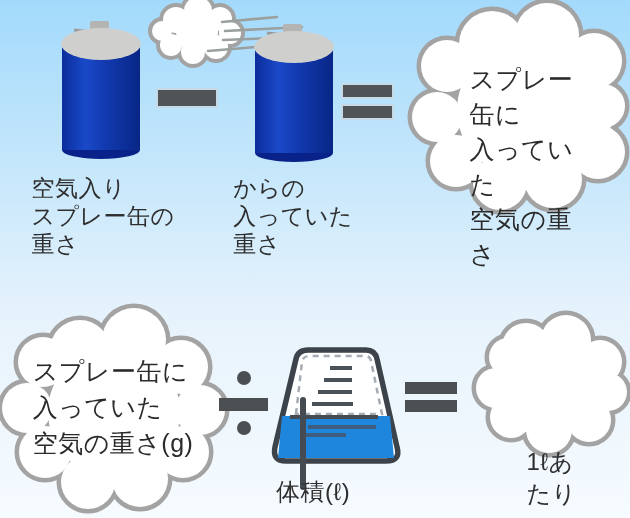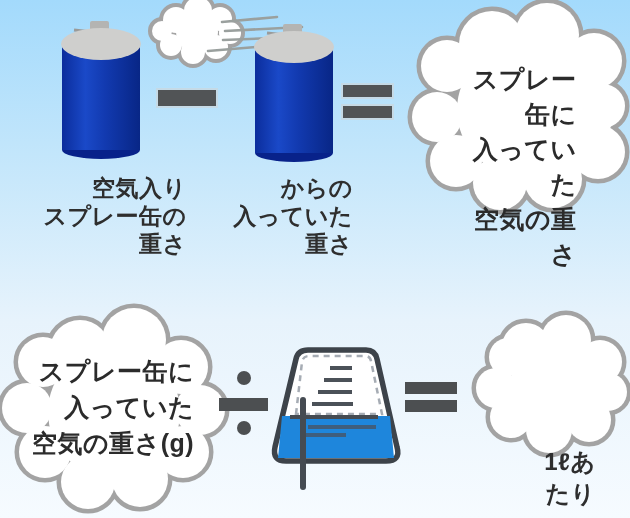--- a/index.html
+++ b/index.html
@@ -7,22 +7,22 @@
     width:630px;height:518px;overflow:hidden;
     font-family:"Liberation Sans","DejaVu Sans",sans-serif;
   }
   #canvas{
     position:relative;width:630px;height:518px;overflow:hidden;
     background:linear-gradient(180deg,#a3dafc 0%,#c3e6fb 30%,#e7f3fc 62%,#f6fbff 100%);
   }
   #art{position:absolute;left:0;top:0;}
   .jp-label{
     position:absolute;transform:translateX(-50%);
-    white-space:pre-line;text-align:right;
-    font-weight:bold;color:#2e2e2e;letter-spacing:0.5px;
+    white-space:pre-line;text-align:left;
+    font-weight:normal;color:#2e2e2e;letter-spacing:0.5px;
   }
   .lbl-can{font-size:23px;line-height:28px;}
   .lbl-cloud-tr{font-size:25px;line-height:35px;color:#2b2b2b;}
   .lbl-cloud-bl{font-size:25px;line-height:36px;color:#2b2b2b;}
   .lbl-volume{font-size:24px;line-height:28px;}
   .lbl-result{font-size:24px;line-height:32px;}
   .op{position:absolute;background:#515456;box-shadow:0 0 0 2px rgba(200,216,226,.85);}
   .op-bare{position:absolute;background:#4c4f51;}
   .dot{position:absolute;width:14px;height:14px;border-radius:50%;background:#4c4f51;}
 </style>
@@ -180,33 +180,34 @@
     <div class="dot" style="left:237px;top:371px;"></div>
     <div class="op-bare" style="left:219px;top:398px;width:49px;height:13px;"></div>
     <div class="dot" style="left:237px;top:421px;"></div>
   </div>
 
   <div>
     <div class="op-bare" style="left:405px;top:382px;width:52px;height:12px;"></div>
     <div class="op-bare" style="left:405px;top:400px;width:52px;height:12px;"></div>
   </div>
 
-  <div class="jp-label lbl-can" style="left:115px;top:174px;">空気入り
+  <div class="jp-label lbl-can" style="left:103px;top:174px;">空気入り
 スプレー缶の
 重さ</div>
 
   <div class="jp-label lbl-can" style="left:293px;top:174px;">からの
 入っていた
 重さ</div>
 
   <div class="jp-label lbl-cloud-tr" style="left:523px;top:62px;">スプレー缶に
 入っていた
 空気の重さ</div>
 
   <div class="jp-label lbl-cloud-bl" style="left:113px;top:353px;">スプレー缶に
 入っていた
 空気の重さ(g)</div>
 
+  <div class="jp-label lbl-volume" style="left:313px;top:478px;">体積(ℓ)</div>
 
   <div class="jp-label lbl-result" style="left:561px;top:446px;">1ℓあたりの
 空気の重さ</div>
 
 </div>
 
 </body></html>

